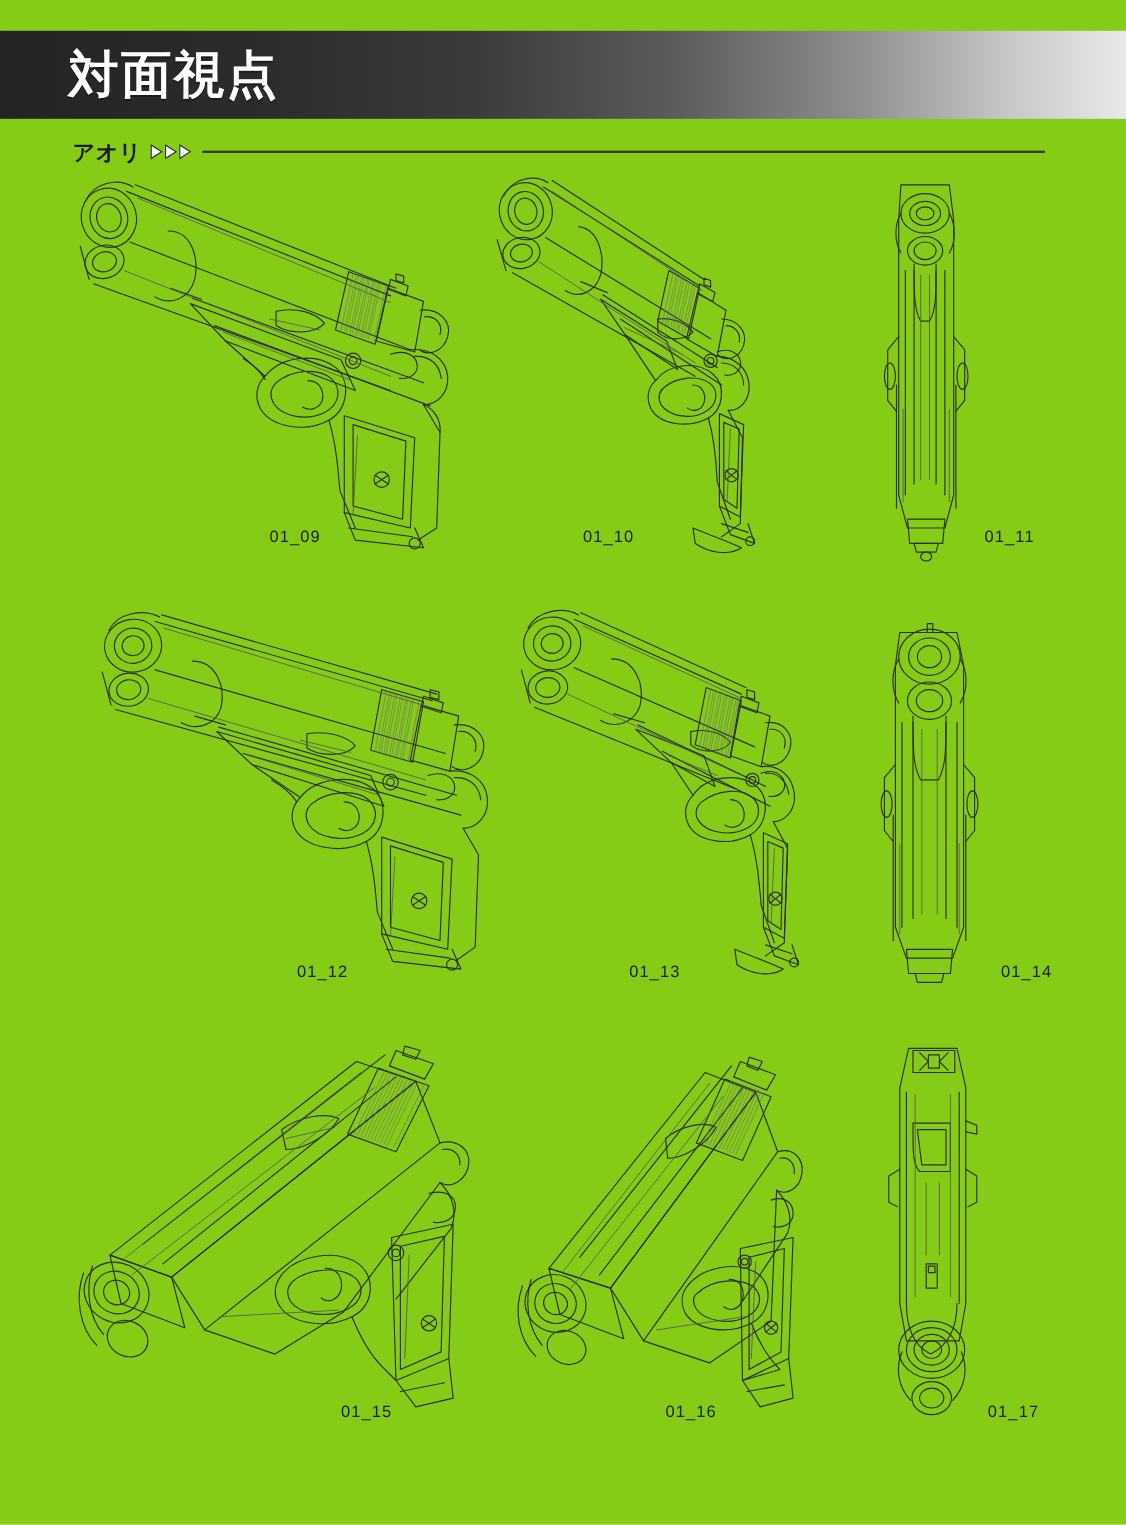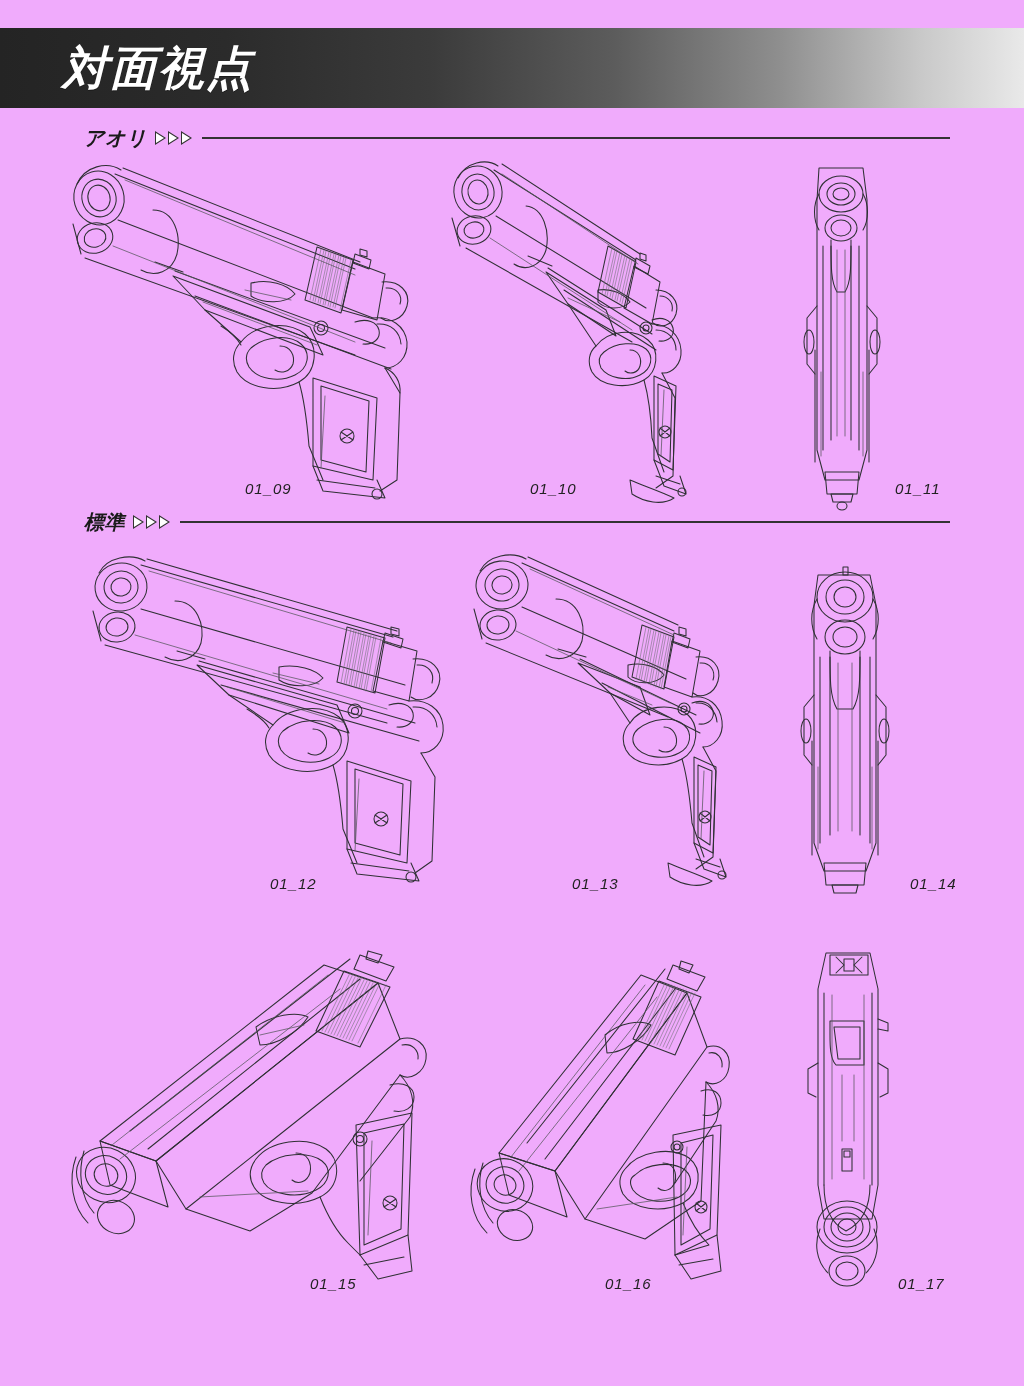--- a/index.html
+++ b/index.html
@@ -1,38 +1,38 @@
 <!DOCTYPE html>
 <html><head>
 <meta charset="utf-8">
 <style>
   html,body{margin:0;padding:0;background:#ffffff;}
   body{
     width:1024px;height:1386px;position:relative;overflow:hidden;
     font-family:"Liberation Sans","DejaVu Sans",sans-serif;
     color:#1a1a1a;
   }
-  .page{position:absolute;inset:0;background:#f0abfc;font-style:italic;}
+  .page{position:absolute;inset:0;background:#84cc16;}
 
   
   .banner{
     position:absolute;left:0;top:28px;width:1024px;height:80px;
     background:linear-gradient(90deg,#242424 0%,#2b2b2b 22%,#3b3b3b 42%,#5c5c5c 60%,#8e8e8e 76%,#c9c9c9 90%,#e9e9e9 100%);
     display:flex;align-items:center;
   }
   .banner-title{
     color:#ffffff;font-size:46px;font-weight:bold;letter-spacing:2px;
     margin-left:62px;line-height:1;
     font-family:"DejaVu Sans","Liberation Sans",sans-serif;
     text-shadow:0 1px 0 rgba(0,0,0,.35);
   }
 
   
   .section{position:absolute;left:0;width:1024px;}
-  .sec-head{position:relative;height:28px;display:flex;align-items:center;padding-left:66px;margin-left:18px;}
+  .sec-head{position:relative;height:28px;display:flex;align-items:center;padding-left:66px;}
   .sec-label{font-size:20px;font-weight:600;letter-spacing:.5px;white-space:nowrap;
              font-family:"DejaVu Sans","Liberation Sans",sans-serif;}
   .tri-group{display:flex;gap:2px;margin-left:8px;align-items:center;}
   .tri{width:0;height:0;border-left:11px solid #333;border-top:7px solid transparent;border-bottom:7px solid transparent;
        position:relative;}
   .tri::after{content:"";position:absolute;left:-10px;top:-5px;width:0;height:0;
        border-left:8px solid #fff;border-top:5px solid transparent;border-bottom:5px solid transparent;}
   .sec-rule{flex:1;height:2px;background:#333;margin-left:10px;margin-right:74px;}
 
   
@@ -269,31 +269,20 @@
           <path d="M52 100 L52 286"></path>
           <path d="M60 100 L60 286"></path>
           <path d="M36 222 L36 306"></path>
           <path d="M78 222 L78 306"></path>
         </g>
       </svg>
       <div class="cap" style="left:110px;top:330px;text-align:center;">01_11</div>
     </div>
   </div>
 
-  <div class="section" style="top:508px;">
-    <div class="sec-head">
-      <span class="sec-label">標準</span>
-      <span class="tri-group">
-        <i class="tri"></i>
-          <i class="tri"></i>
-          <i class="tri"></i>
-      </span>
-      <span class="sec-rule"></span>
-    </div>
-  </div>
 
   <div class="row" style="position:absolute;left:0;top:545px;height:355px;">
 
     <div class="fig" style="left:75px;top:0px;">
       <svg width="380" height="350" viewBox="0 0 380 350">
         <g class="ink">
           <ellipse cx="46" cy="42" rx="26" ry="24" transform="rotate(-8 46 42)"></ellipse>
           <ellipse cx="46" cy="42" rx="17" ry="16" transform="rotate(-8 46 42)"></ellipse>
           <ellipse cx="46" cy="42" rx="10" ry="9" transform="rotate(-8 46 42)"></ellipse>
           <ellipse cx="42" cy="82" rx="18" ry="15" transform="rotate(-8 42 82)"></ellipse>

